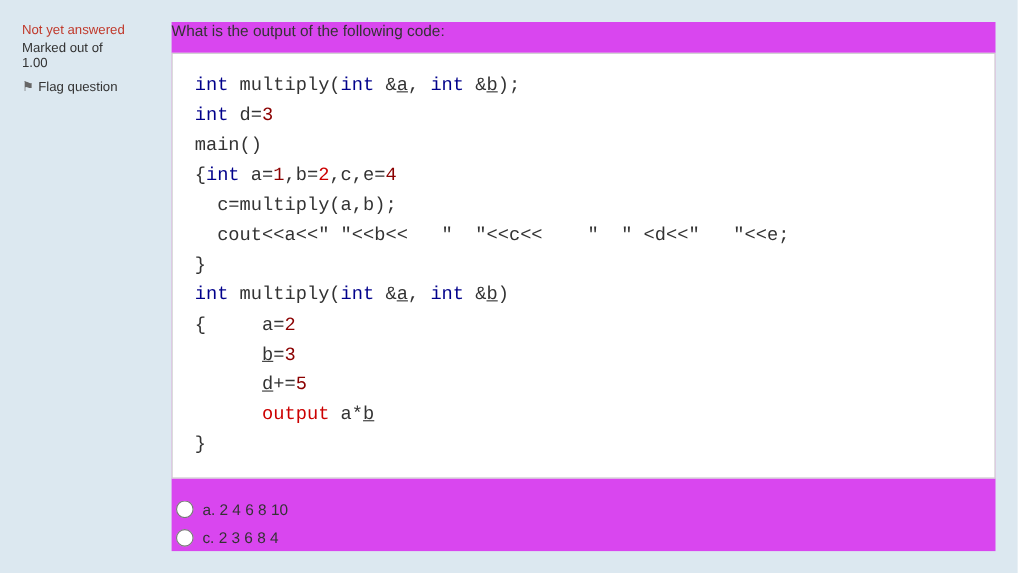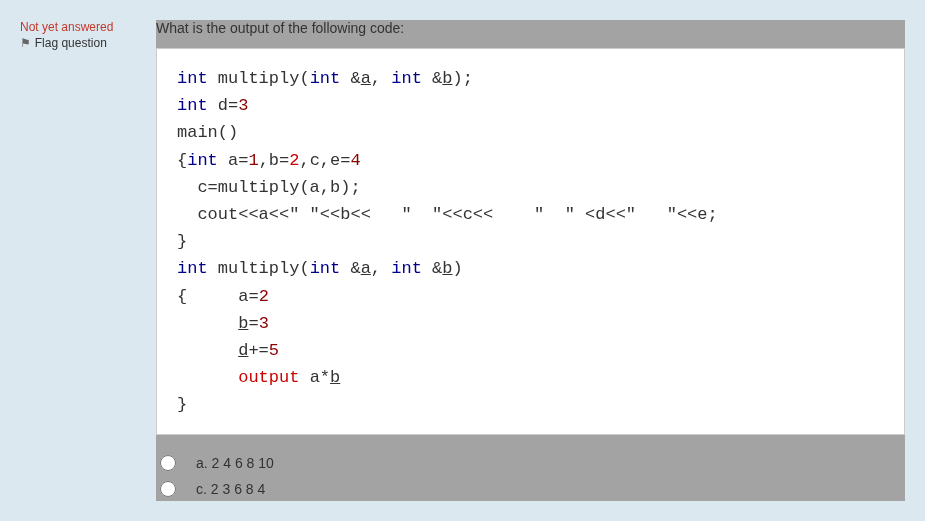--- a/index.html
+++ b/index.html
@@ -43,21 +43,21 @@
       gap: 4px;
       font-size: 12px;
       color: #333;
       cursor: pointer;
     }
     .flag-icon {
       color: #666;
     }
     .main-content {
       flex: 1;
-      background-color: #a3a3a3;
+      background-color: #d946ef;
     }
     .question-text {
       font-size: 14px;
       margin-bottom: 12px;
       color: #333;
     }
     .code-block {
       background-color: #ffffff;
       border: 1px solid #ccc;
       padding: 16px 20px;
@@ -73,38 +73,42 @@
     .ul { text-decoration: underline; }
     .options-list {
       display: flex;
       flex-direction: column;
       gap: 10px;
       padding-left: 4px;
     }
     .option-item {
       display: flex;
       align-items: center;
-      gap: 20px;
+      gap: 8px;
       cursor: pointer;
       font-size: 14px;
     }
     .option-item input[type="radio"] {
       width: 16px;
       height: 16px;
       cursor: pointer;
     }
   </style>
 </head>
 <body>
 
 <div class="page-container">
 
   <div class="sidebar">
     <div class="sidebar-not-answered">
       <div>Not yet answered</div>
+    </div>
+    <div class="sidebar-marked">
+      <span>Marked out of</span><br>
+      <span>1.00</span>
     </div>
     <div class="sidebar-flag">
       <span class="flag-icon">⚑</span>
       <span>Flag question</span>
     </div>
   </div>
 
   <div class="main-content">
     <div class="question-text">What is the output of the following code:</div>
 

